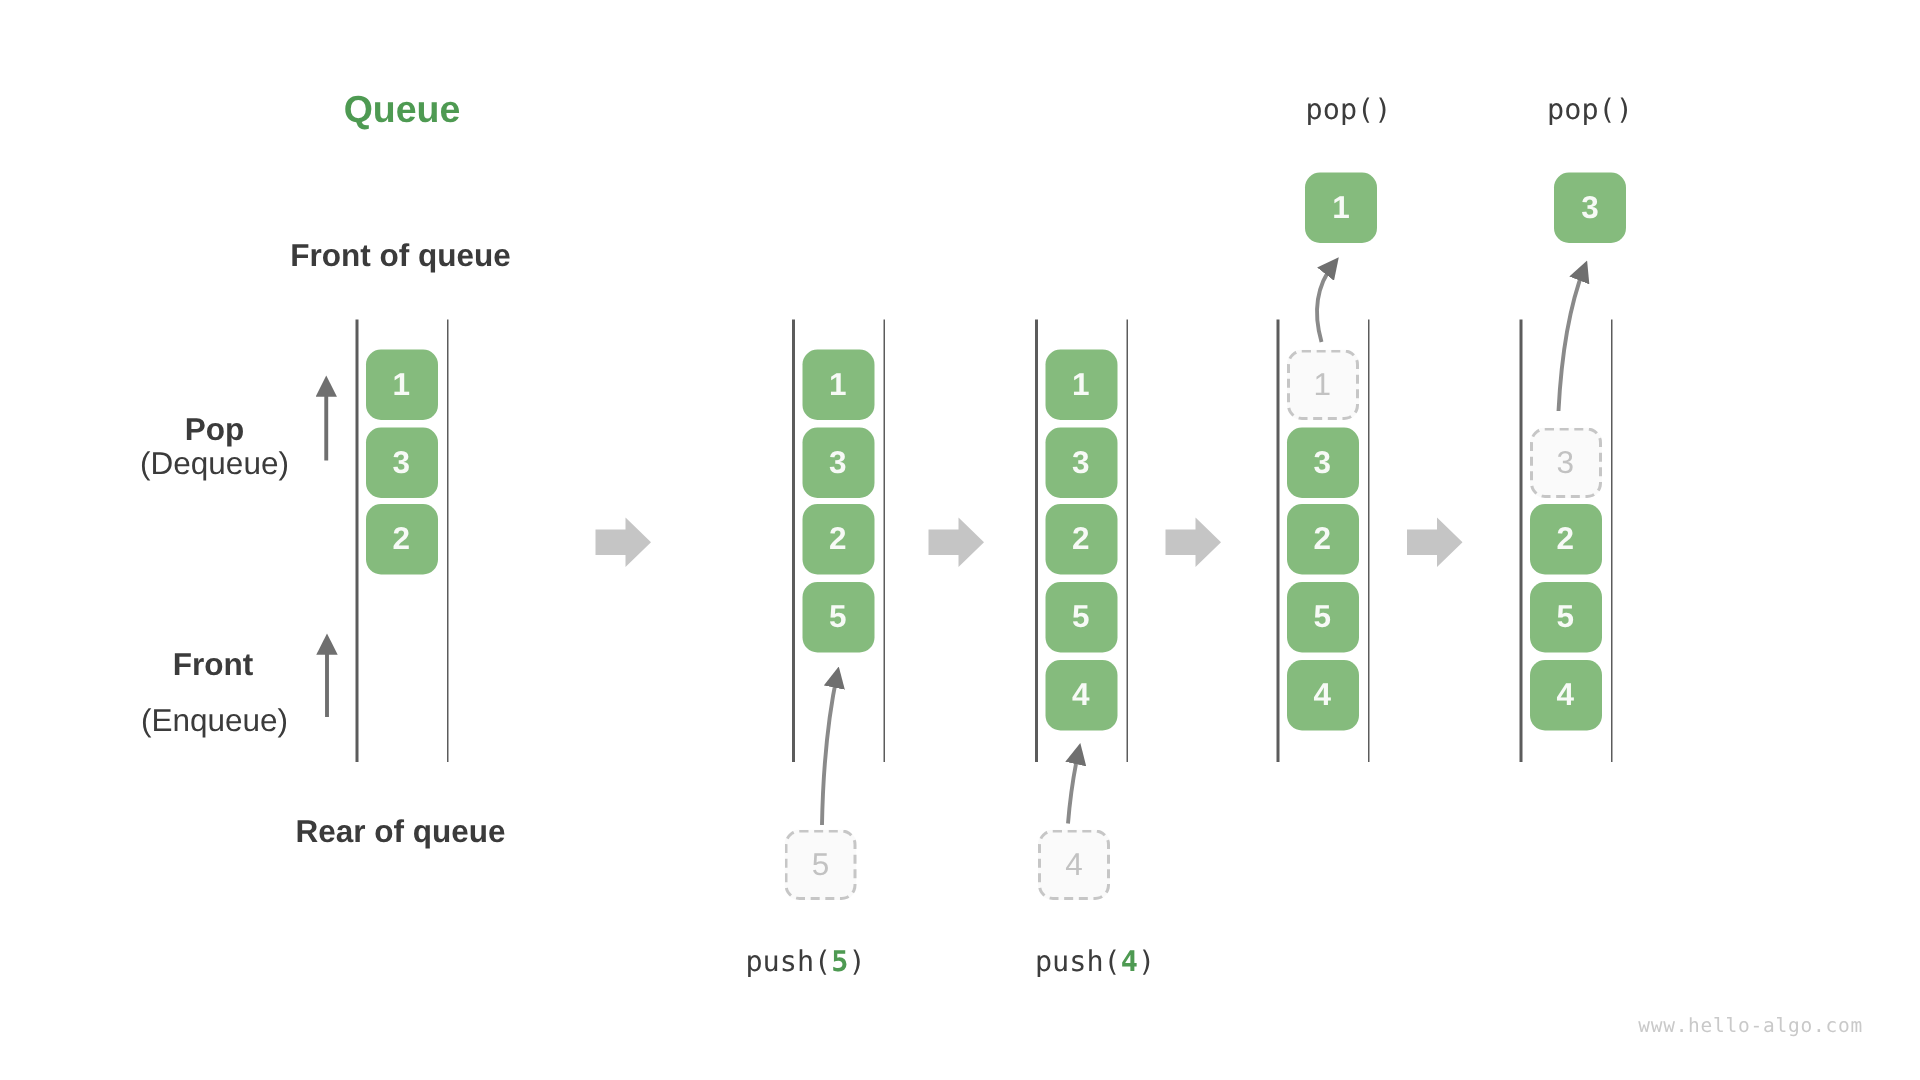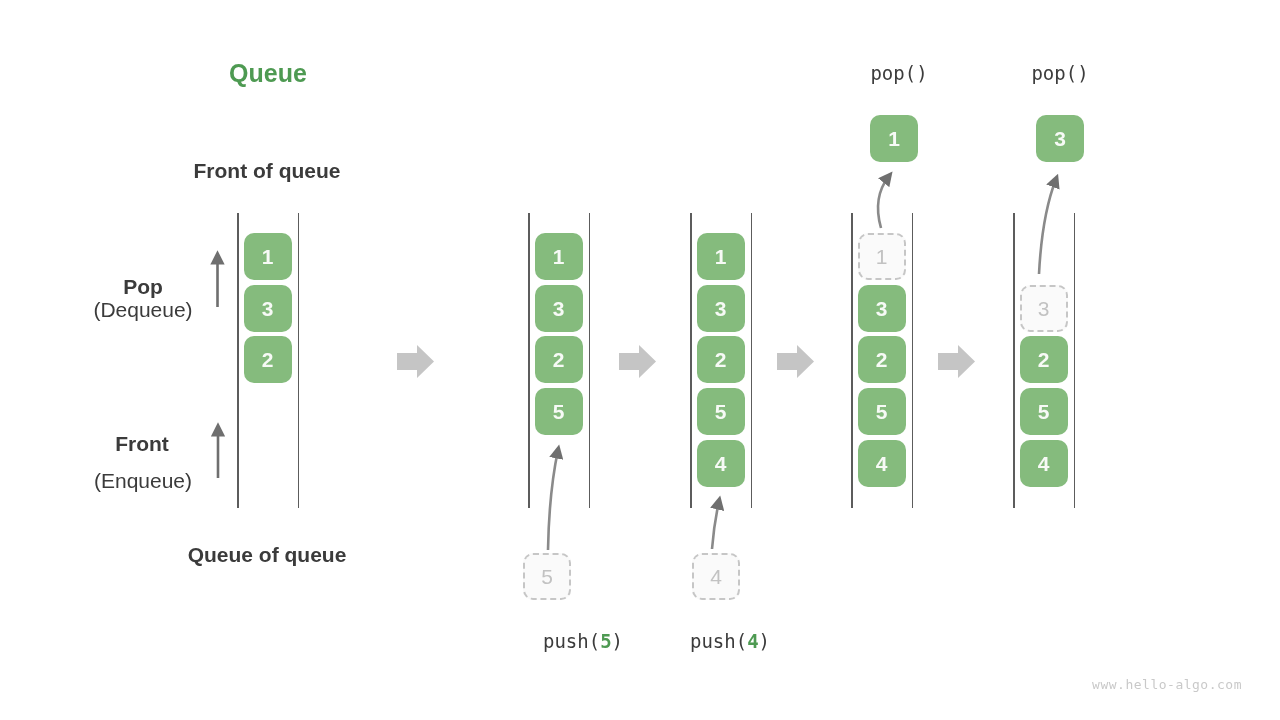--- a/index.html
+++ b/index.html
@@ -29,39 +29,39 @@
 <body>
 
 <div id="canvas">
 
   <div class="title" style="left:268px;top:59px">Queue</div>
   <div class="side-label bold" style="left:267px;top:159px">Front of queue</div>
   <div class="side-label bold" style="left:143px;top:275px">Pop</div>
   <div class="side-label" style="left:143px;top:298px">(Dequeue)</div>
   <div class="side-label bold" style="left:142px;top:432px">Front</div>
   <div class="side-label" style="left:143px;top:469px">(Enqueue)</div>
-  <div class="side-label bold" style="left:267px;top:543px">Queue of queue</div>
+  <div class="side-label bold" style="left:267px;top:543px">Rear of queue</div>
 
   <div>
     <div class="vline" style="left:237px"></div>
     <div class="vline" style="left:297.5px"></div>
     <div class="cell" style="left:243.5px;top:233px">1</div>
     <div class="cell" style="left:243.5px;top:285px">3</div>
     <div class="cell" style="left:243.5px;top:336px">2</div>
   </div>
 
   <div>
     <div class="vline" style="left:528px"></div>
     <div class="vline" style="left:588.5px"></div>
     <div class="cell" style="left:534.5px;top:233px">1</div>
     <div class="cell" style="left:534.5px;top:285px">3</div>
     <div class="cell" style="left:534.5px;top:336px">2</div>
     <div class="cell" style="left:534.5px;top:388px">5</div>
     <div class="cell ghost" style="left:523px;top:553px">5</div>
-    <div class="op-label mono" style="left:583px;top:630px"><span>push(</span><span class="op-arg">5</span><span>)</span></div>
+    <div class="op-label mono" style="left:537px;top:630px"><span>push(</span><span class="op-arg">5</span><span>)</span></div>
   </div>
 
   <div>
     <div class="vline" style="left:690px"></div>
     <div class="vline" style="left:750.5px"></div>
     <div class="cell" style="left:696.5px;top:233px">1</div>
     <div class="cell" style="left:696.5px;top:285px">3</div>
     <div class="cell" style="left:696.5px;top:336px">2</div>
     <div class="cell" style="left:696.5px;top:388px">5</div>
     <div class="cell" style="left:696.5px;top:440px">4</div>

